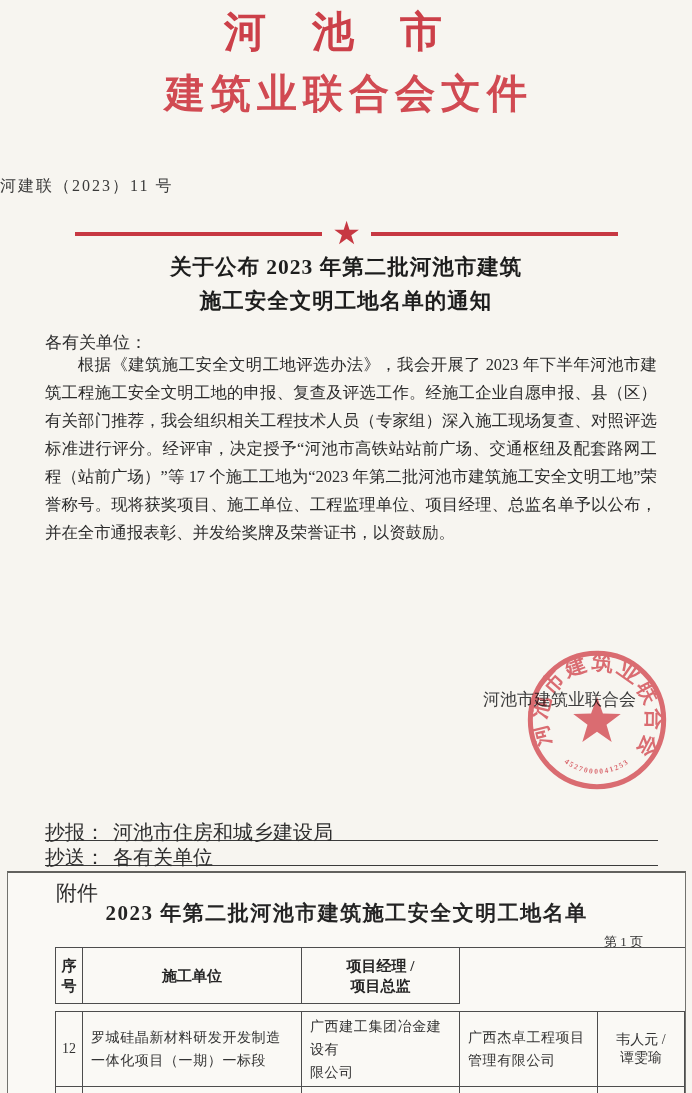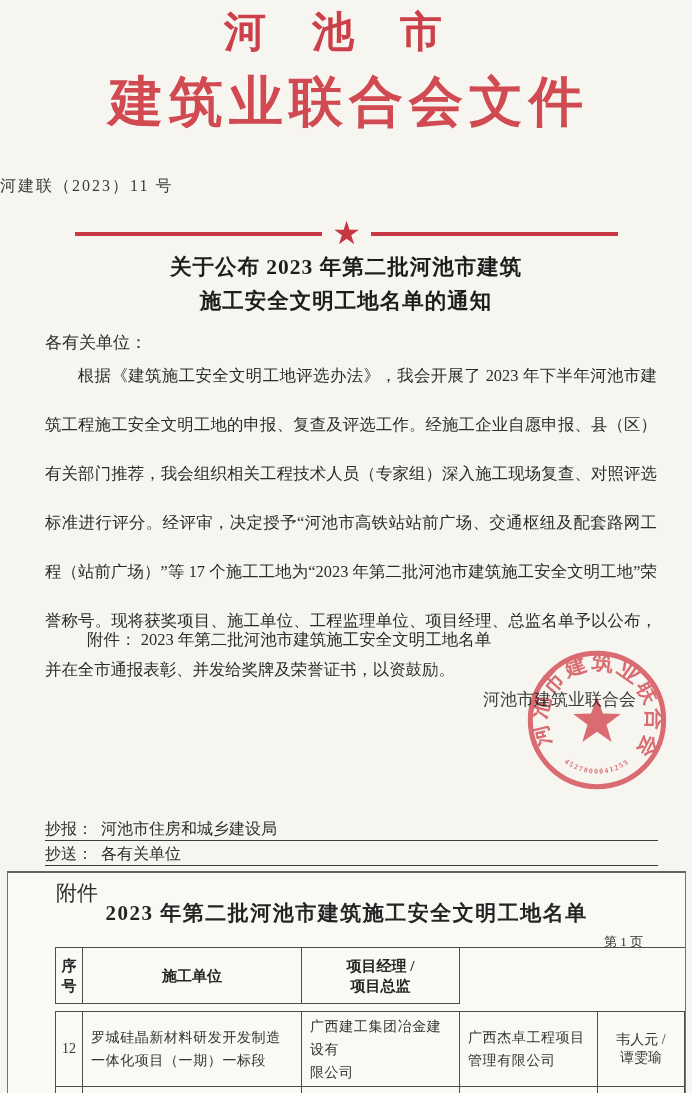--- a/index.html
+++ b/index.html
@@ -17,21 +17,21 @@
   
   .org1 {
     position: absolute; top: 4px; left: 0; width: 100%;
     text-align: center; color: #cc4049; font-weight: bold;
     font-size: 42px; letter-spacing: 46px; padding-left: 20px;
     white-space: nowrap;
   }
   .org2 {
     position: absolute; top: 66px; left: 0; width: 100%;
     text-align: center; color: #d14a52; font-weight: bold;
-    font-size: 54px; letter-spacing: 6px; padding-left: 6px;
+    font-size: 40px; letter-spacing: 6px; padding-left: 6px;
     white-space: nowrap;
   }
   .docnum {
     position: absolute; top: 176px; left: 0; width: 100%;
     font-size: 16px; color: #3a3a3a; letter-spacing: 2px;
   }
   .divider {
     position: absolute; top: 218px; left: 75px; width: 543px; height: 32px;
     display: flex; align-items: center;
   }
@@ -45,21 +45,21 @@
     position: absolute; top: 250px; left: 0; width: 100%;
     text-align: center; font-size: 21.5px; font-weight: bold;
     color: #1d1d1d; line-height: 34px; letter-spacing: 1px;
   }
   .salutation {
     position: absolute; top: 331px; left: 45px;
     font-size: 17px; color: #2f2f2f;
   }
   .para {
     position: absolute; top: 351px; left: 45px; width: 612px;
-    font-size: 16.4px; line-height: 49px;
+    font-size: 16.4px; line-height: 28px;
     text-align: justify; text-indent: 2em; color: #2c2c2c;
   }
   .attach-note {
     position: absolute; top: 629px; left: 87px;
     font-size: 16.5px; color: #2c2c2c;
   }
   
   .signature {
     position: absolute; top: 686px; left: 472px; width: 175px;
     text-align: center; font-size: 17px; line-height: 27px; color: #3c3c3c;
@@ -67,21 +67,21 @@
   .seal {
     position: absolute; top: 645px; left: 522px;
     width: 150px; height: 150px;
     opacity: 0.87; mix-blend-mode: multiply;
   }
   .seal-name { font-size: 26px; font-weight: bold; fill: #dd5a64; letter-spacing: 3.5px; }
   .seal-code { font-size: 9px; fill: #dd5a64; letter-spacing: 2px; font-weight: bold; }
   
   .cc-row {
     position: absolute; left: 45px; width: 613px; height: 22px;
-    font-size: 16px; color: #2e2e2e;
+    font-size: 20px; color: #2e2e2e;
     border-bottom: 1.5px solid #3b3b3b;
   }
   .cc1 { top: 819px; }
   .cc2 { top: 844px; }
   .cc-row .cc-label { margin-right: 8px; }
   
   .attach-page {
     position: absolute; top: 871px; left: 7px; width: 679px; height: 224px;
     background: #faf9f5;
     border-top: 2px solid #62625e;
@@ -141,21 +141,20 @@
     <span class="dline"></span>
   </div>
 
   <div class="title">
     <div>关于公布 2023 年第二批河池市建筑</div>
     <div>施工安全文明工地名单的通知</div>
   </div>
 
   <div class="salutation">各有关单位：</div>
   <div class="para">根据《建筑施工安全文明工地评选办法》，我会开展了 2023 年下半年河池市建筑工程施工安全文明工地的申报、复查及评选工作。经施工企业自愿申报、县（区）有关部门推荐，我会组织相关工程技术人员（专家组）深入施工现场复查、对照评选标准进行评分。经评审，决定授予“河池市高铁站站前广场、交通枢纽及配套路网工程（站前广场）”等 17 个施工工地为“2023 年第二批河池市建筑施工安全文明工地”荣誉称号。现将获奖项目、施工单位、工程监理单位、项目经理、总监名单予以公布，并在全市通报表彰、并发给奖牌及荣誉证书，以资鼓励。</div>
-  <div class="attach-note">附件：  2023 年第二批河池市建筑施工安全文明工地名单</div>
 
   <div class="signature">
     <div>河池市建筑业联合会</div>
   </div>
 
   <svg class="seal" viewBox="0 0 180 180">
     <defs>
       <path id="sealNameArc" d="M 40 125 A 61 61 0 1 1 125 140" fill="none"></path>
       <path id="sealCodeArc" d="M 46 137 A 64 64 0 0 0 134 137" fill="none"></path>
     </defs>

